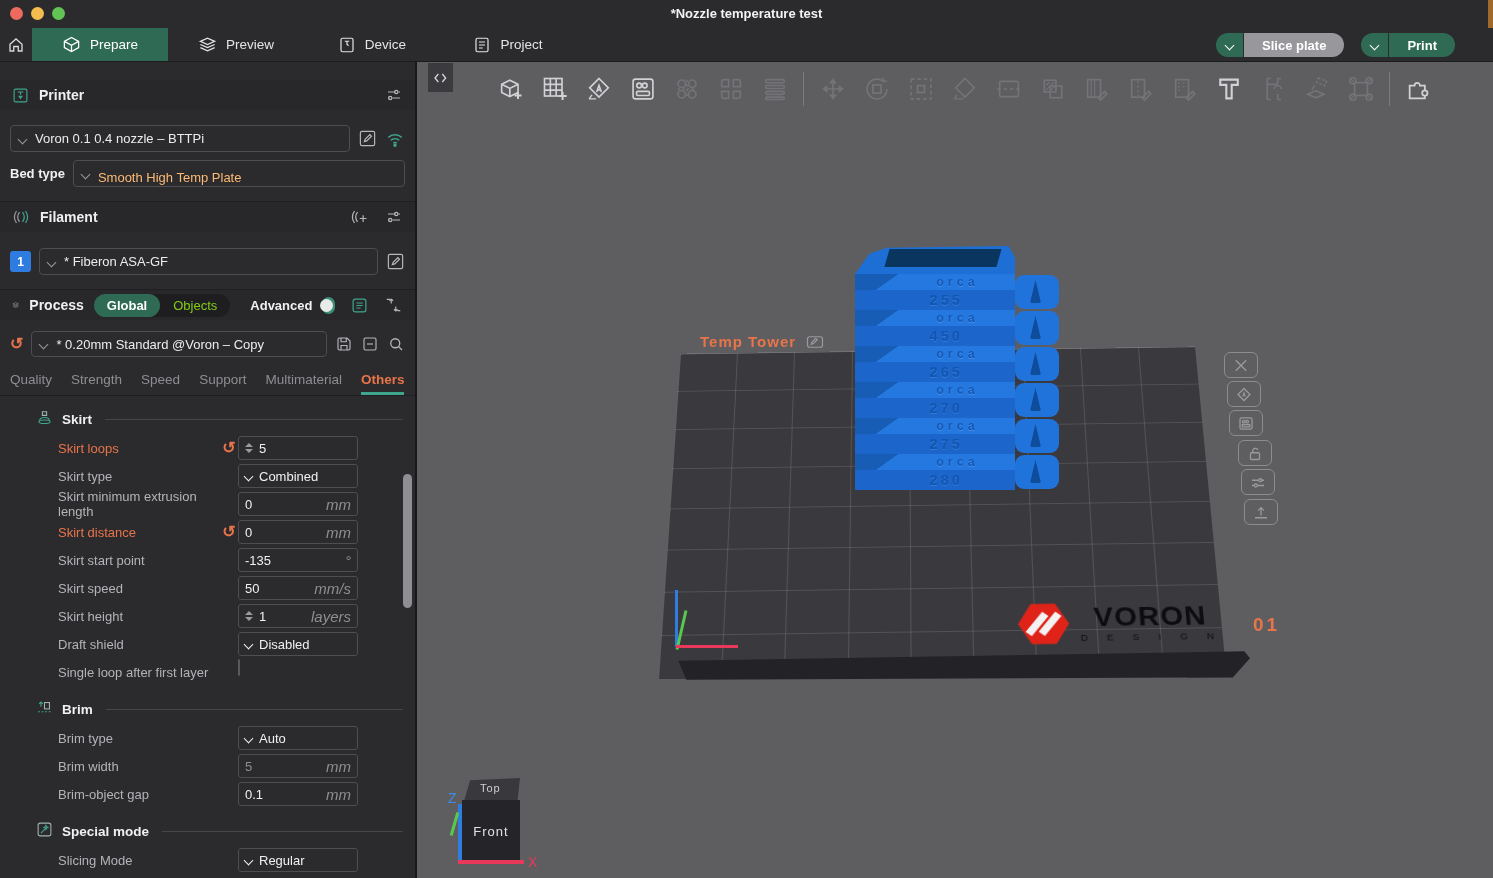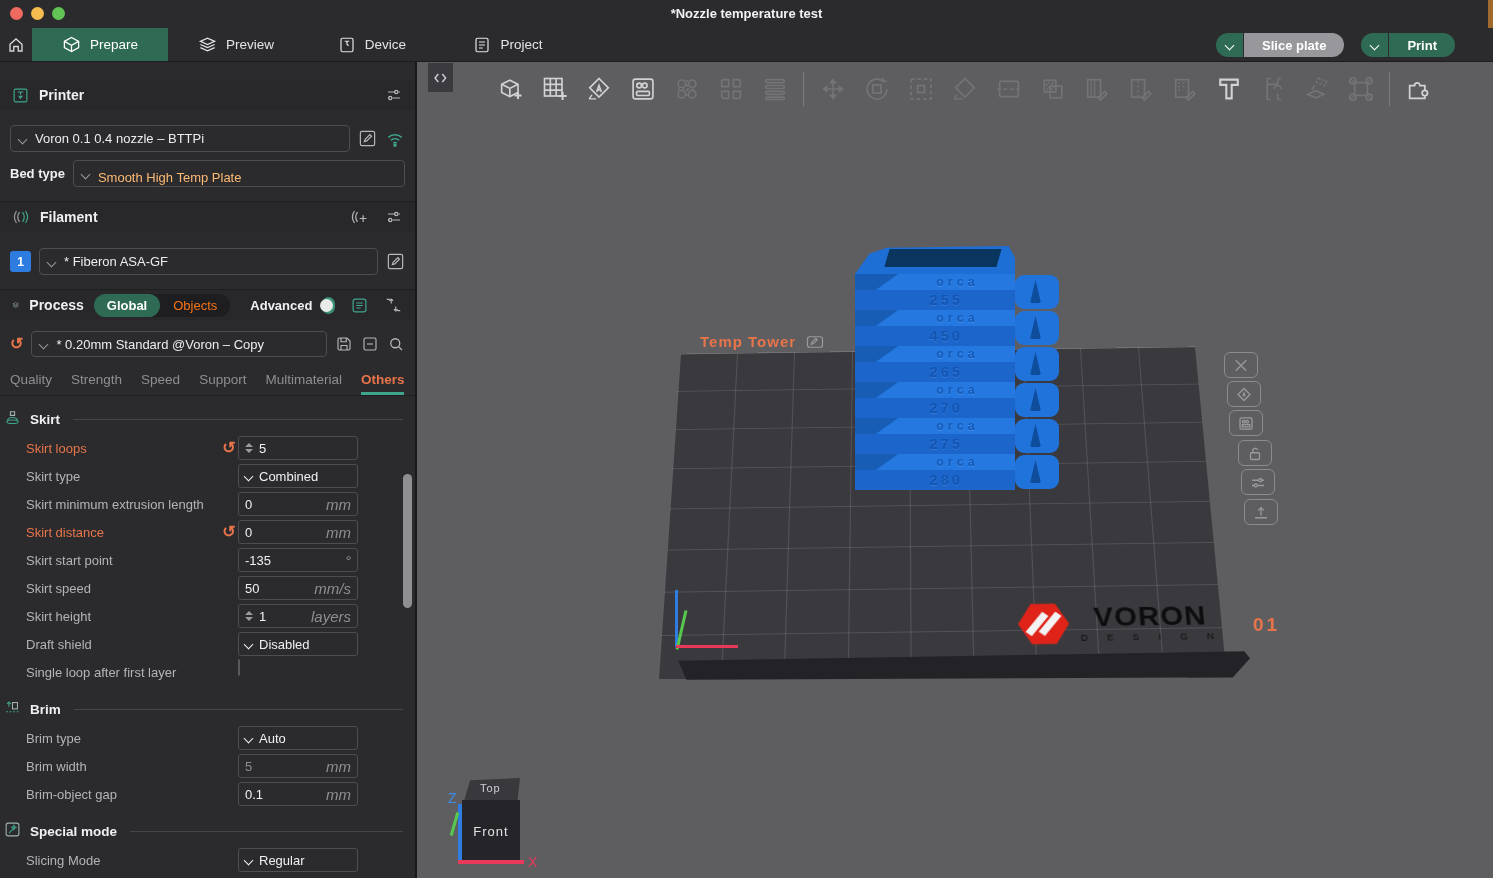--- a/index.html
+++ b/index.html
@@ -38,30 +38,30 @@
   .pad-row { display:flex; align-items:center; padding:0 10px; gap:8px;border-radius:10px; }
   .divider { height:1px; background:#1f1f22; margin-top:14px; }
   .field { height:27px; background:#2b2b2e; border:1px solid #4d4d52; border-radius:4px; display:flex; align-items:center; gap:8px; padding:0 8px; color:#ececef; cursor:pointer; }
   .field .chev { color:#9a9a9e; }
   .muted { color:#fdba74;margin-top:8px; }
   .lbl-strong { color:#f0f0f2; font-weight:bold; }
   .slot-num { width:21px; height:21px; background:#2f7ce0; border-radius:3px; color:#fff; display:flex; align-items:center; justify-content:center; font-size:12px; font-weight:bold; }
   .scope-pill { display:flex; align-items:center; background:#1e1e21; border-radius:12px; height:23px; }
   .scope-seg { padding:0 13px; font-size:13px; cursor:pointer; }
   .scope-seg.on { background:#2f6b54; color:#fff; border-radius:12px; height:23px; display:flex; align-items:center; font-weight:600; }
-  .scope-seg.off { color:#f97316; }
+  .scope-seg.off { color:#84cc16; }
   .toggle { width:31px; height:17px; border-radius:9px; background:#3d8e76; position:relative; cursor:pointer; }
   .toggle .knob { position:absolute; right:2px; top:2px; width:13px; height:13px; border-radius:50%; background:#e8ece9; }
   .undo-ic { color:#e8744a; font-size:16px; line-height:1; cursor:pointer; font-weight:bold; }
   .proc-tabs { display:flex; gap:19px; padding:0 10px; margin-top:15px; height:24px; align-items:flex-start; border-bottom:1px solid #1f1f22; }
   .ptab { color:#8e8e92; font-size:13.5px; padding-bottom:5px; cursor:pointer; white-space:nowrap; }
   .ptab.active { color:#e8744a; border-bottom:3px solid #3fa58c; font-weight:600; }
 
   
-  .settings { position:relative; }
+  .settings { position:relative;padding-left:32px; }
   .set-sec-head { display:flex; align-items:center; gap:9px; height:30px; padding:0 12px 0 4px; margin-top:8px; }
   .set-sec-head .ttl { color:#f0f0f2; font-weight:bold; font-size:13.5px; }
   .set-sec-head .hline { flex:1; height:1px; background:#46464a; margin-left:4px; }
   .srow { display:flex; align-items:center; height:28px; padding-left:26px; }
   .srow .rlabel { flex:1; color:#b4b4b8; font-size:13px; }
   .srow .rlabel.modified { color:#e8744a; }
   .srow .undo-slot { width:18px; text-align:center; }
   .ctrl { width:120px; margin-right:57px; position:relative; height:24px; }
   .ctrl .box { width:100%; height:100%; background:#2b2b2e; border:1px solid #4d4d52; border-radius:3px; display:flex; align-items:center; padding:0 6px; color:#f0f0f2; font-size:13px; gap:6px; cursor:text; }
   .ctrl .box.sel { cursor:pointer; }

